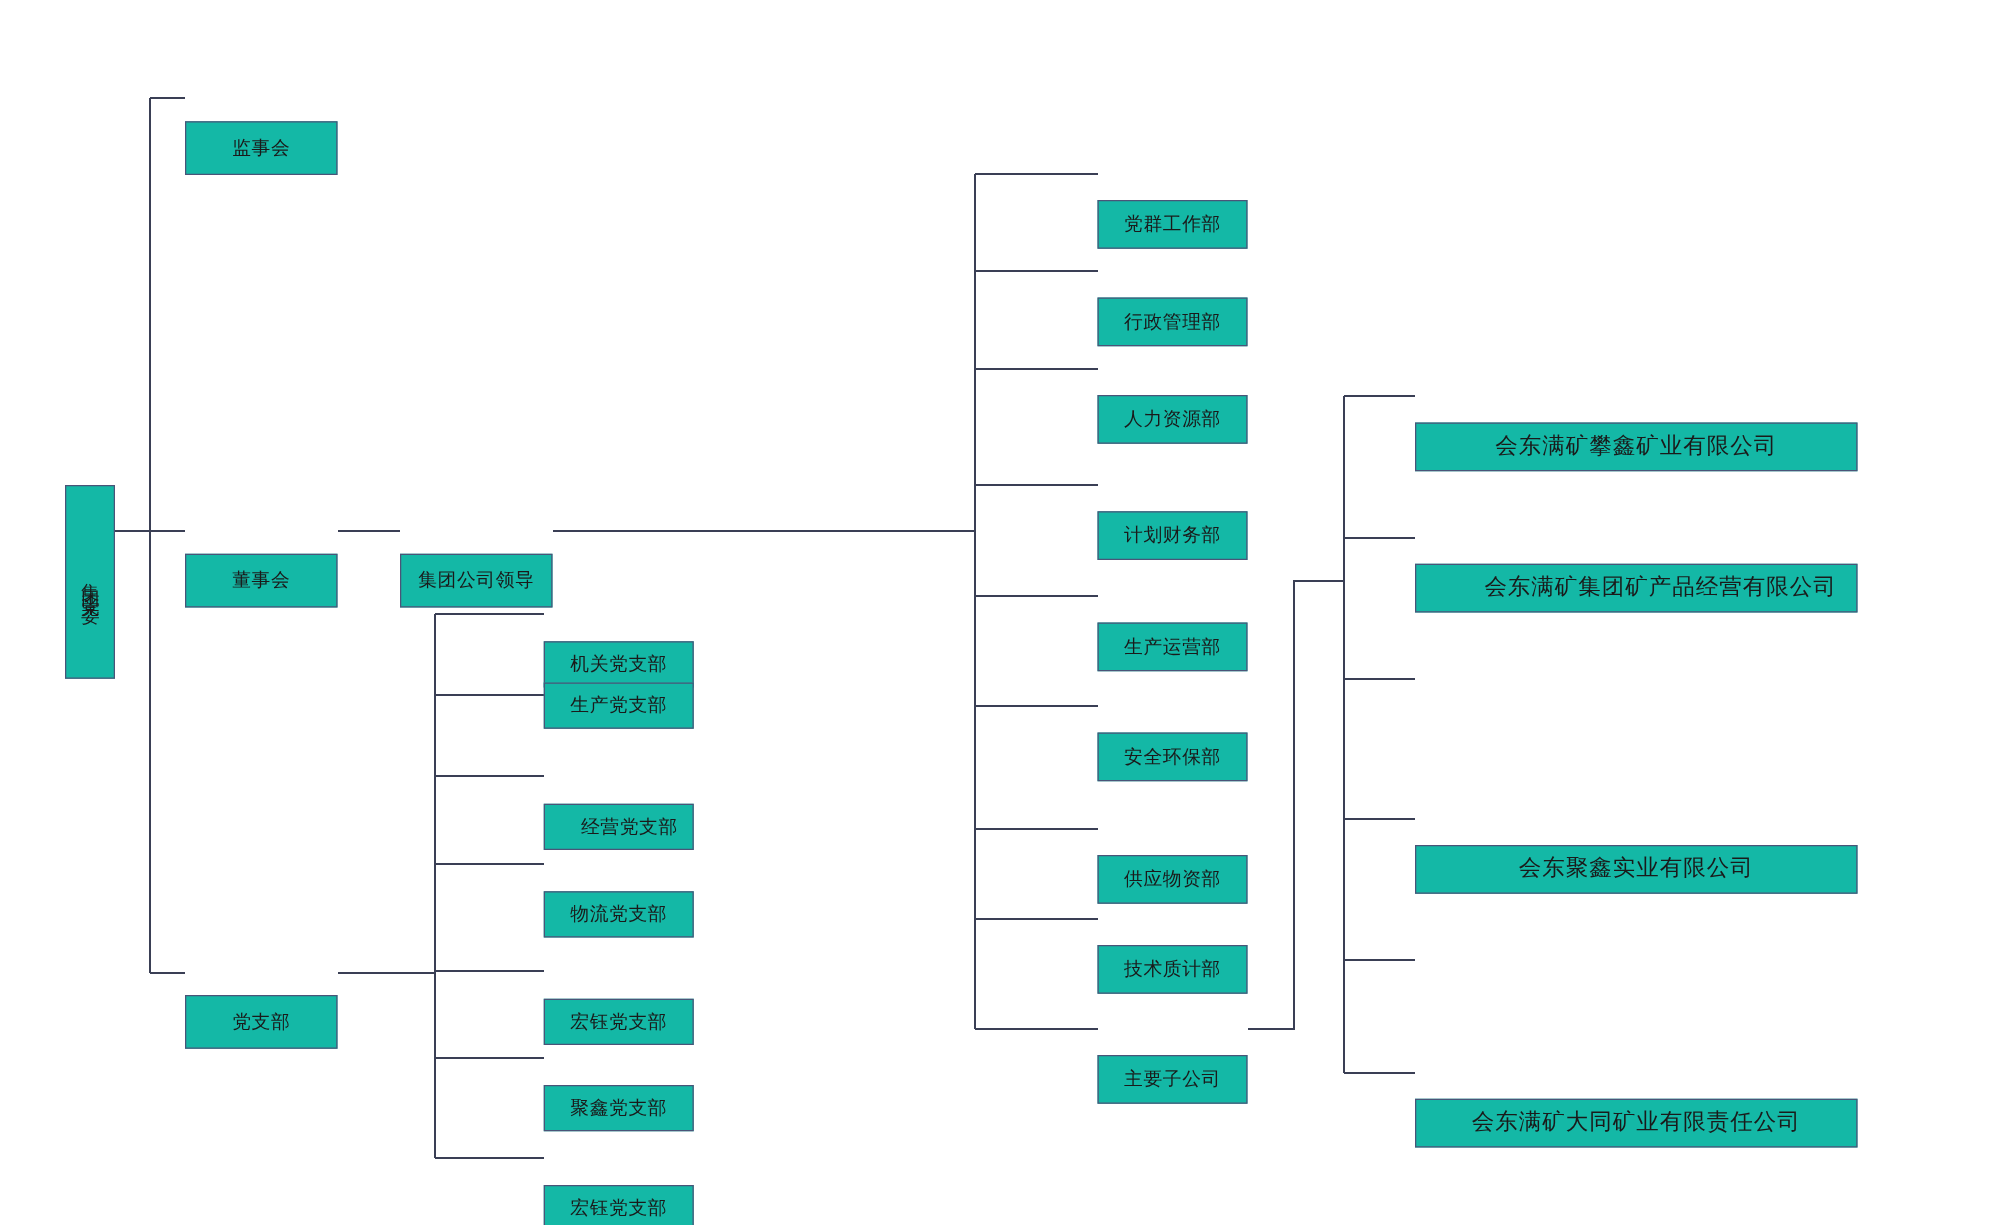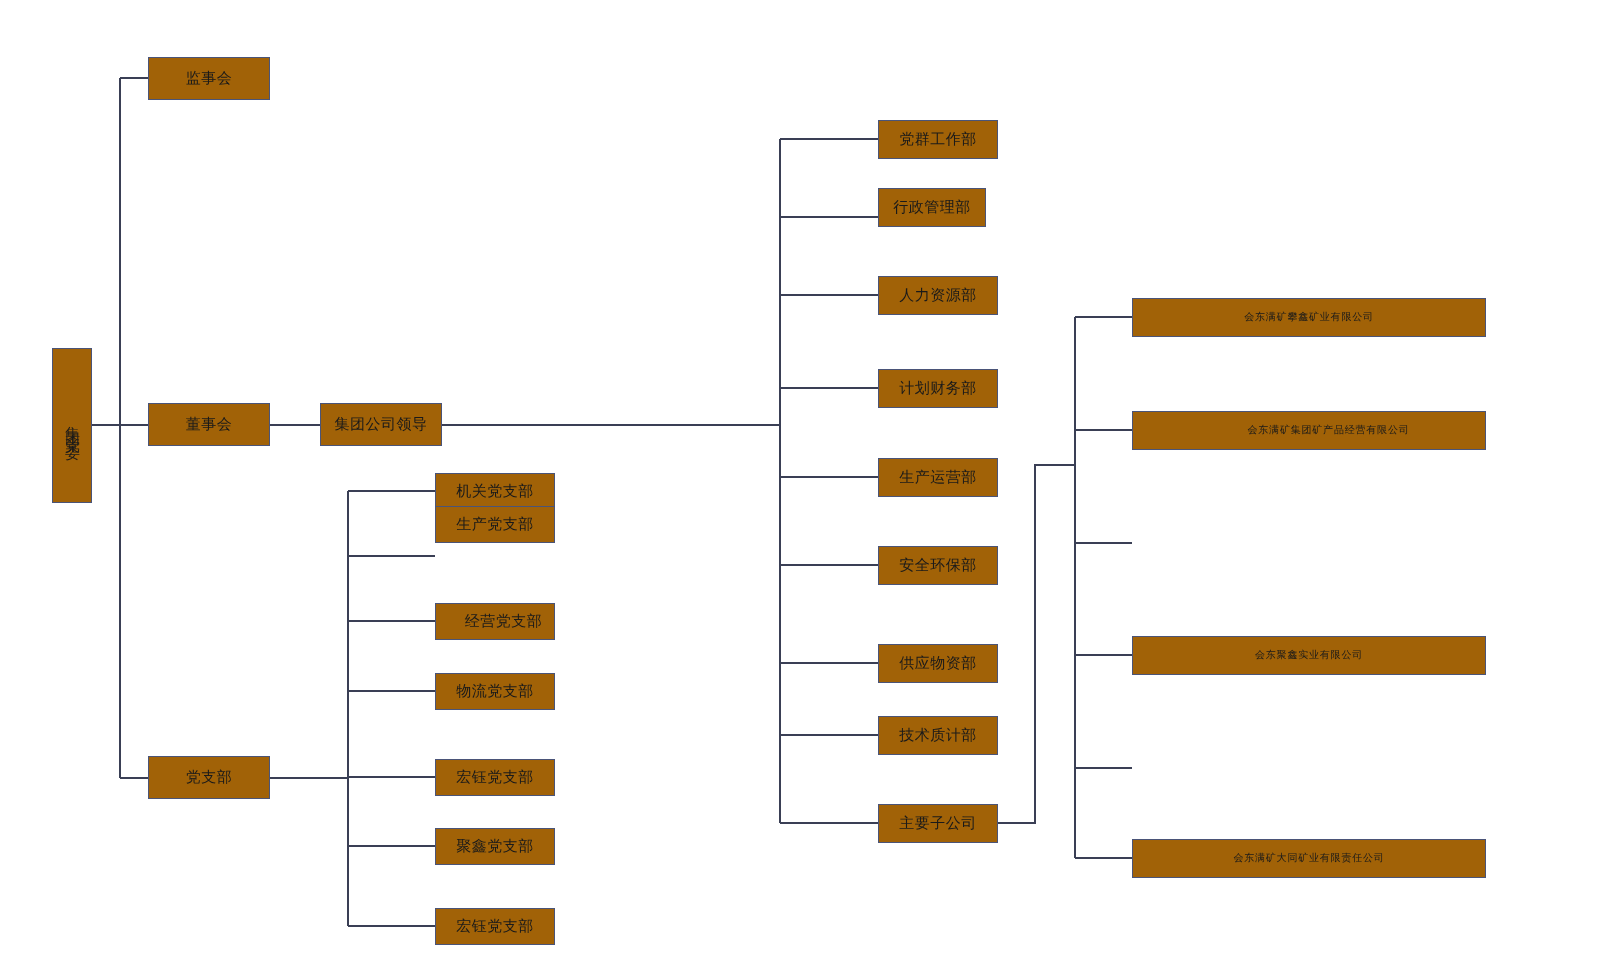--- a/index.html
+++ b/index.html
@@ -21,39 +21,40 @@
     left: 0;
     top: 0;
     width: 1599px;
     height: 980px;
     pointer-events: none;
   }
   .node {
     position: absolute;
     box-sizing: border-box;
     border: 1px solid #4a5478;
-    background: #a16207;
+    background: #14b8a6;
     display: flex;
     align-items: center;
     justify-content: center;
     text-align: center;
     color: #1a1a1a;
     font-size: 15px;
     line-height: 1.25;
     letter-spacing: 0.5px;
     z-index: 2;
+    margin-top: 40px;
   }
   .node.vertical-text {
     writing-mode: vertical-rl;
     text-orientation: upright;
     letter-spacing: 6px;
     font-size: 15px;
   }
   .node.wide {
-    font-size: 10px;
+    font-size: 18px;
     letter-spacing: 0.8px;
   }
 </style>
 </head>
 <body>
 
 <div id="org-canvas">
 
   <svg id="connectors" viewBox="0 0 1599 980" xmlns="http://www.w3.org/2000/svg">
     <g stroke="#3a3f55" stroke-width="1.6" fill="none" shape-rendering="crispEdges">
@@ -119,21 +120,21 @@
     <span>党支部</span>
   </div>
 
   <div class="node" style="left:320px; top:403px; width:122px; height:43px;">
     <span>集团公司领导</span>
   </div>
 
   <div class="node" style="left:878px; top:120px; width:120px; height:39px;">
     <span>党群工作部</span>
   </div>
-  <div class="node" style="left:878px; top:188px; width:108px; height:39px;">
+  <div class="node" style="left:878px; top:198px; width:120px; height:39px;">
     <span>行政管理部</span>
   </div>
   <div class="node" style="left:878px; top:276px; width:120px; height:39px;">
     <span>人力资源部</span>
   </div>
   <div class="node" style="left:878px; top:369px; width:120px; height:39px;">
     <span>计划财务部</span>
   </div>
   <div class="node" style="left:878px; top:458px; width:120px; height:39px;">
     <span>生产运营部</span>

